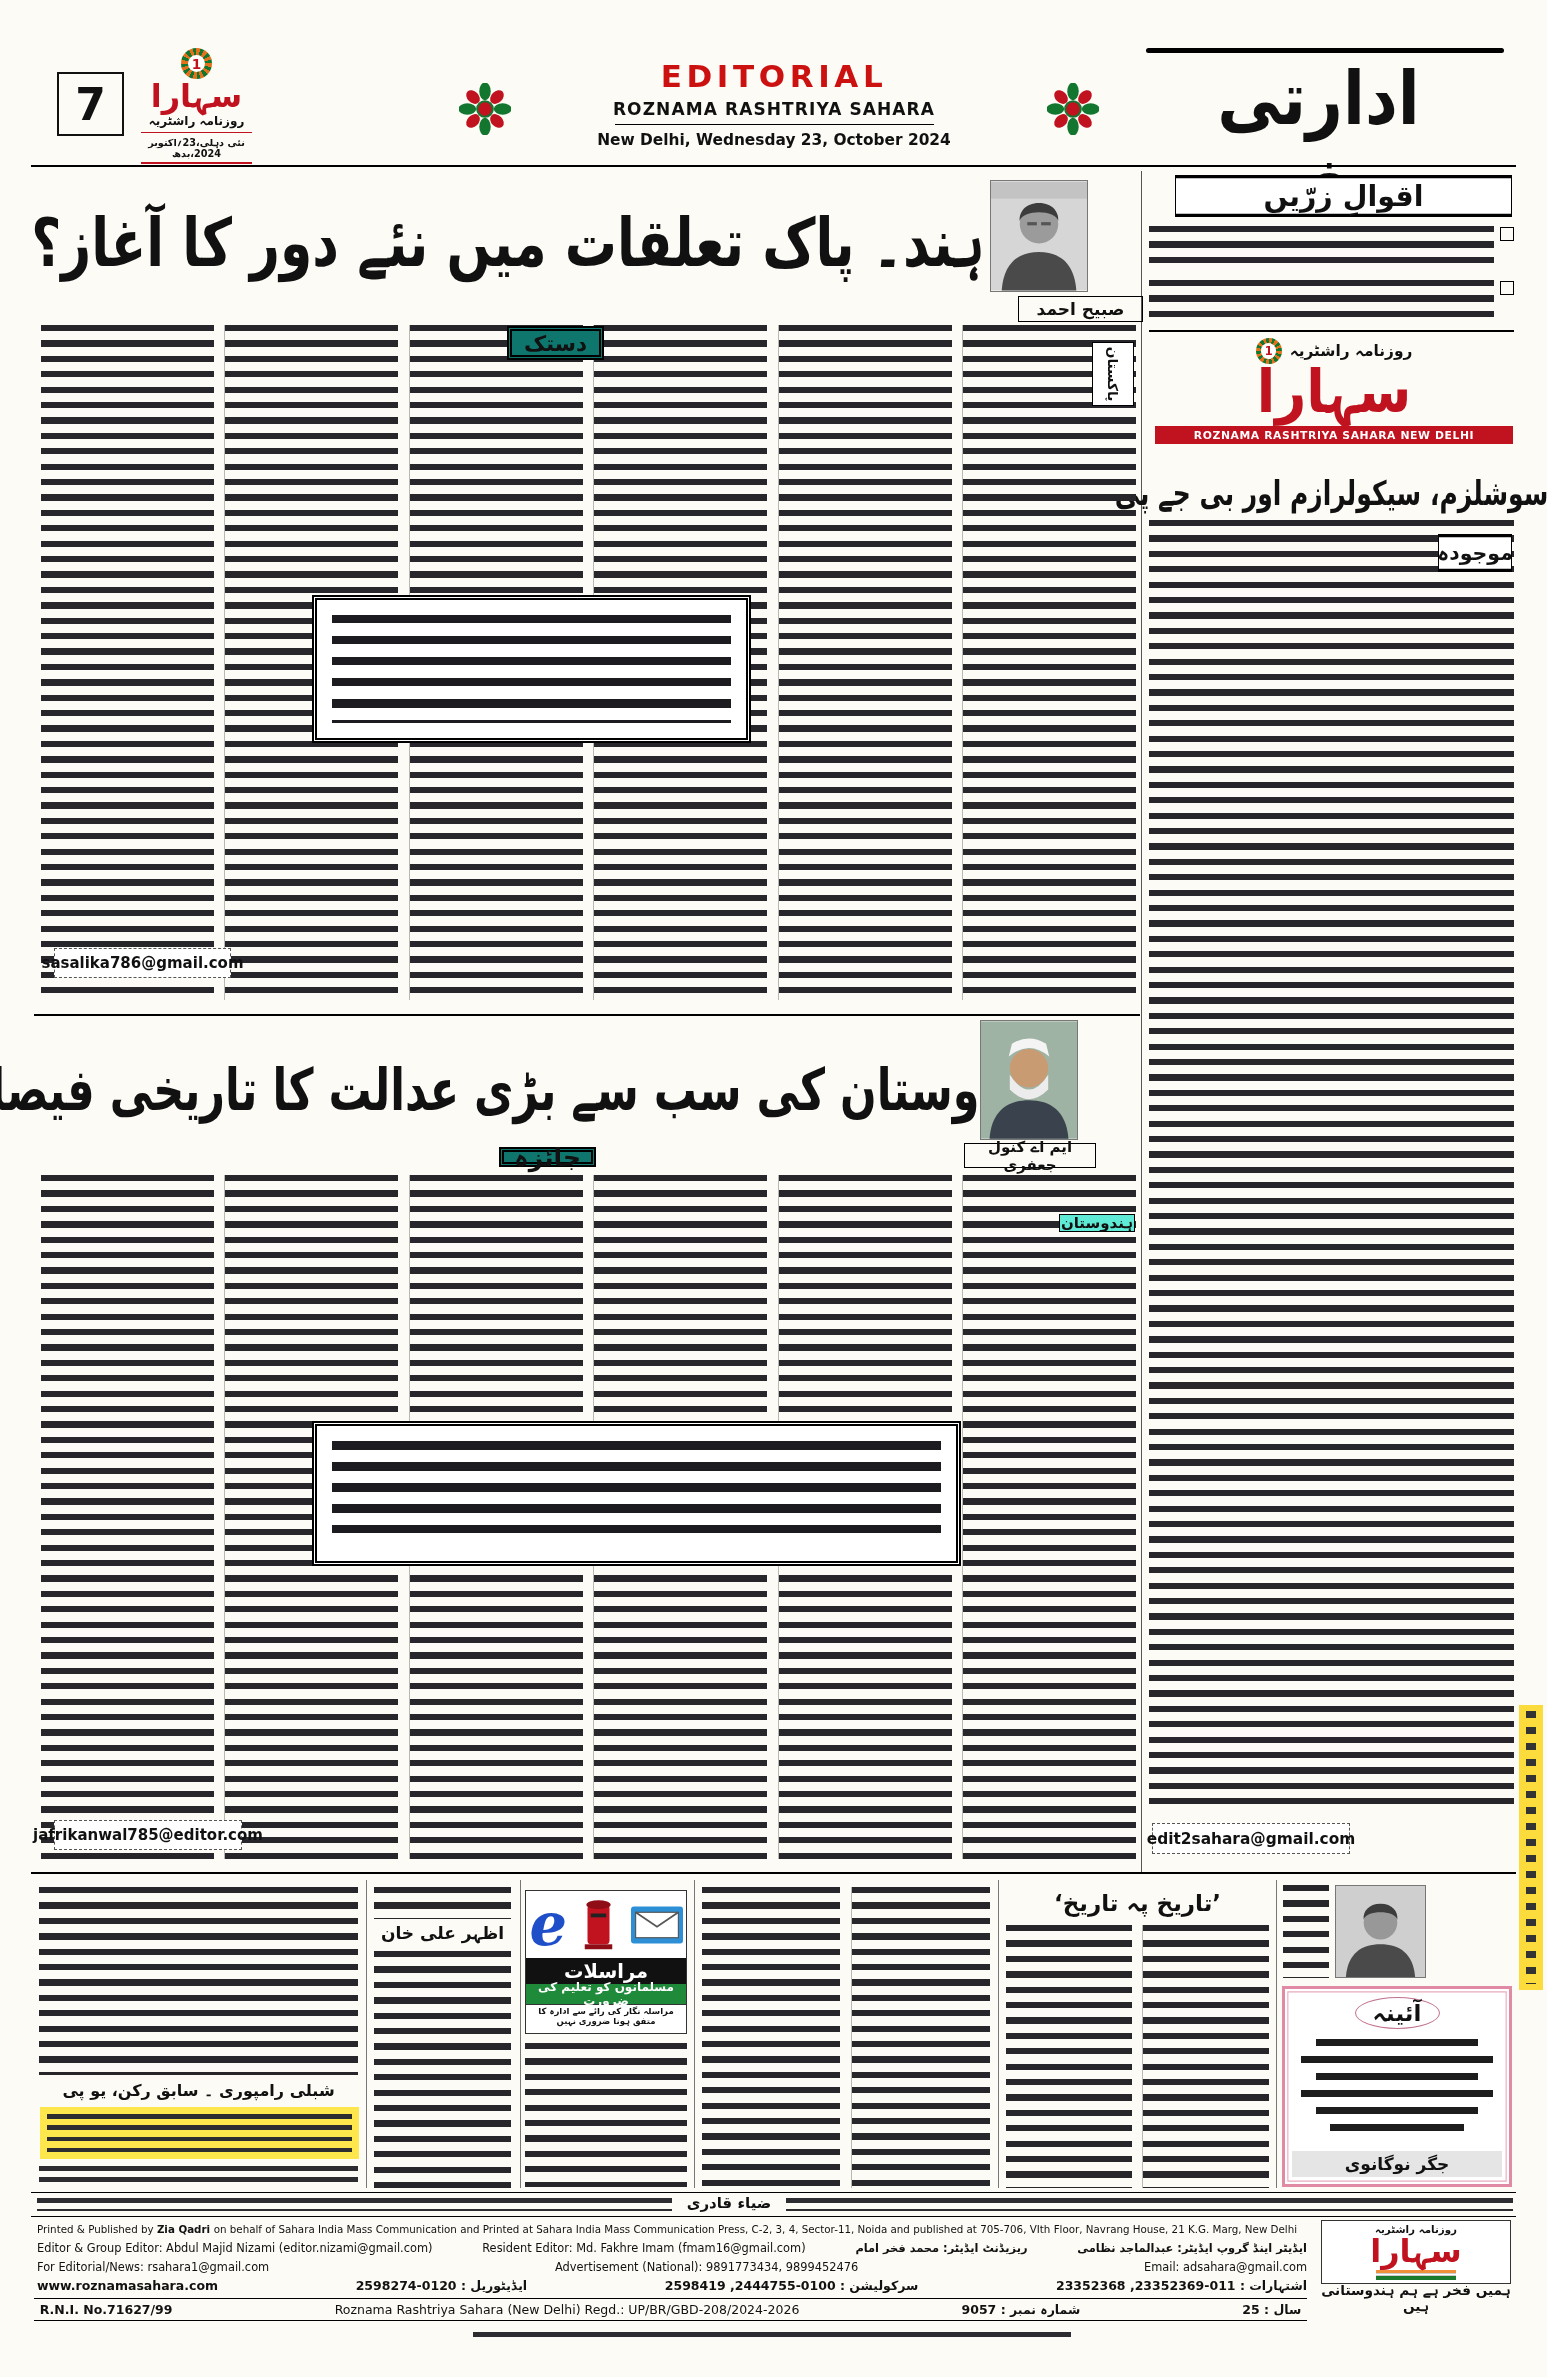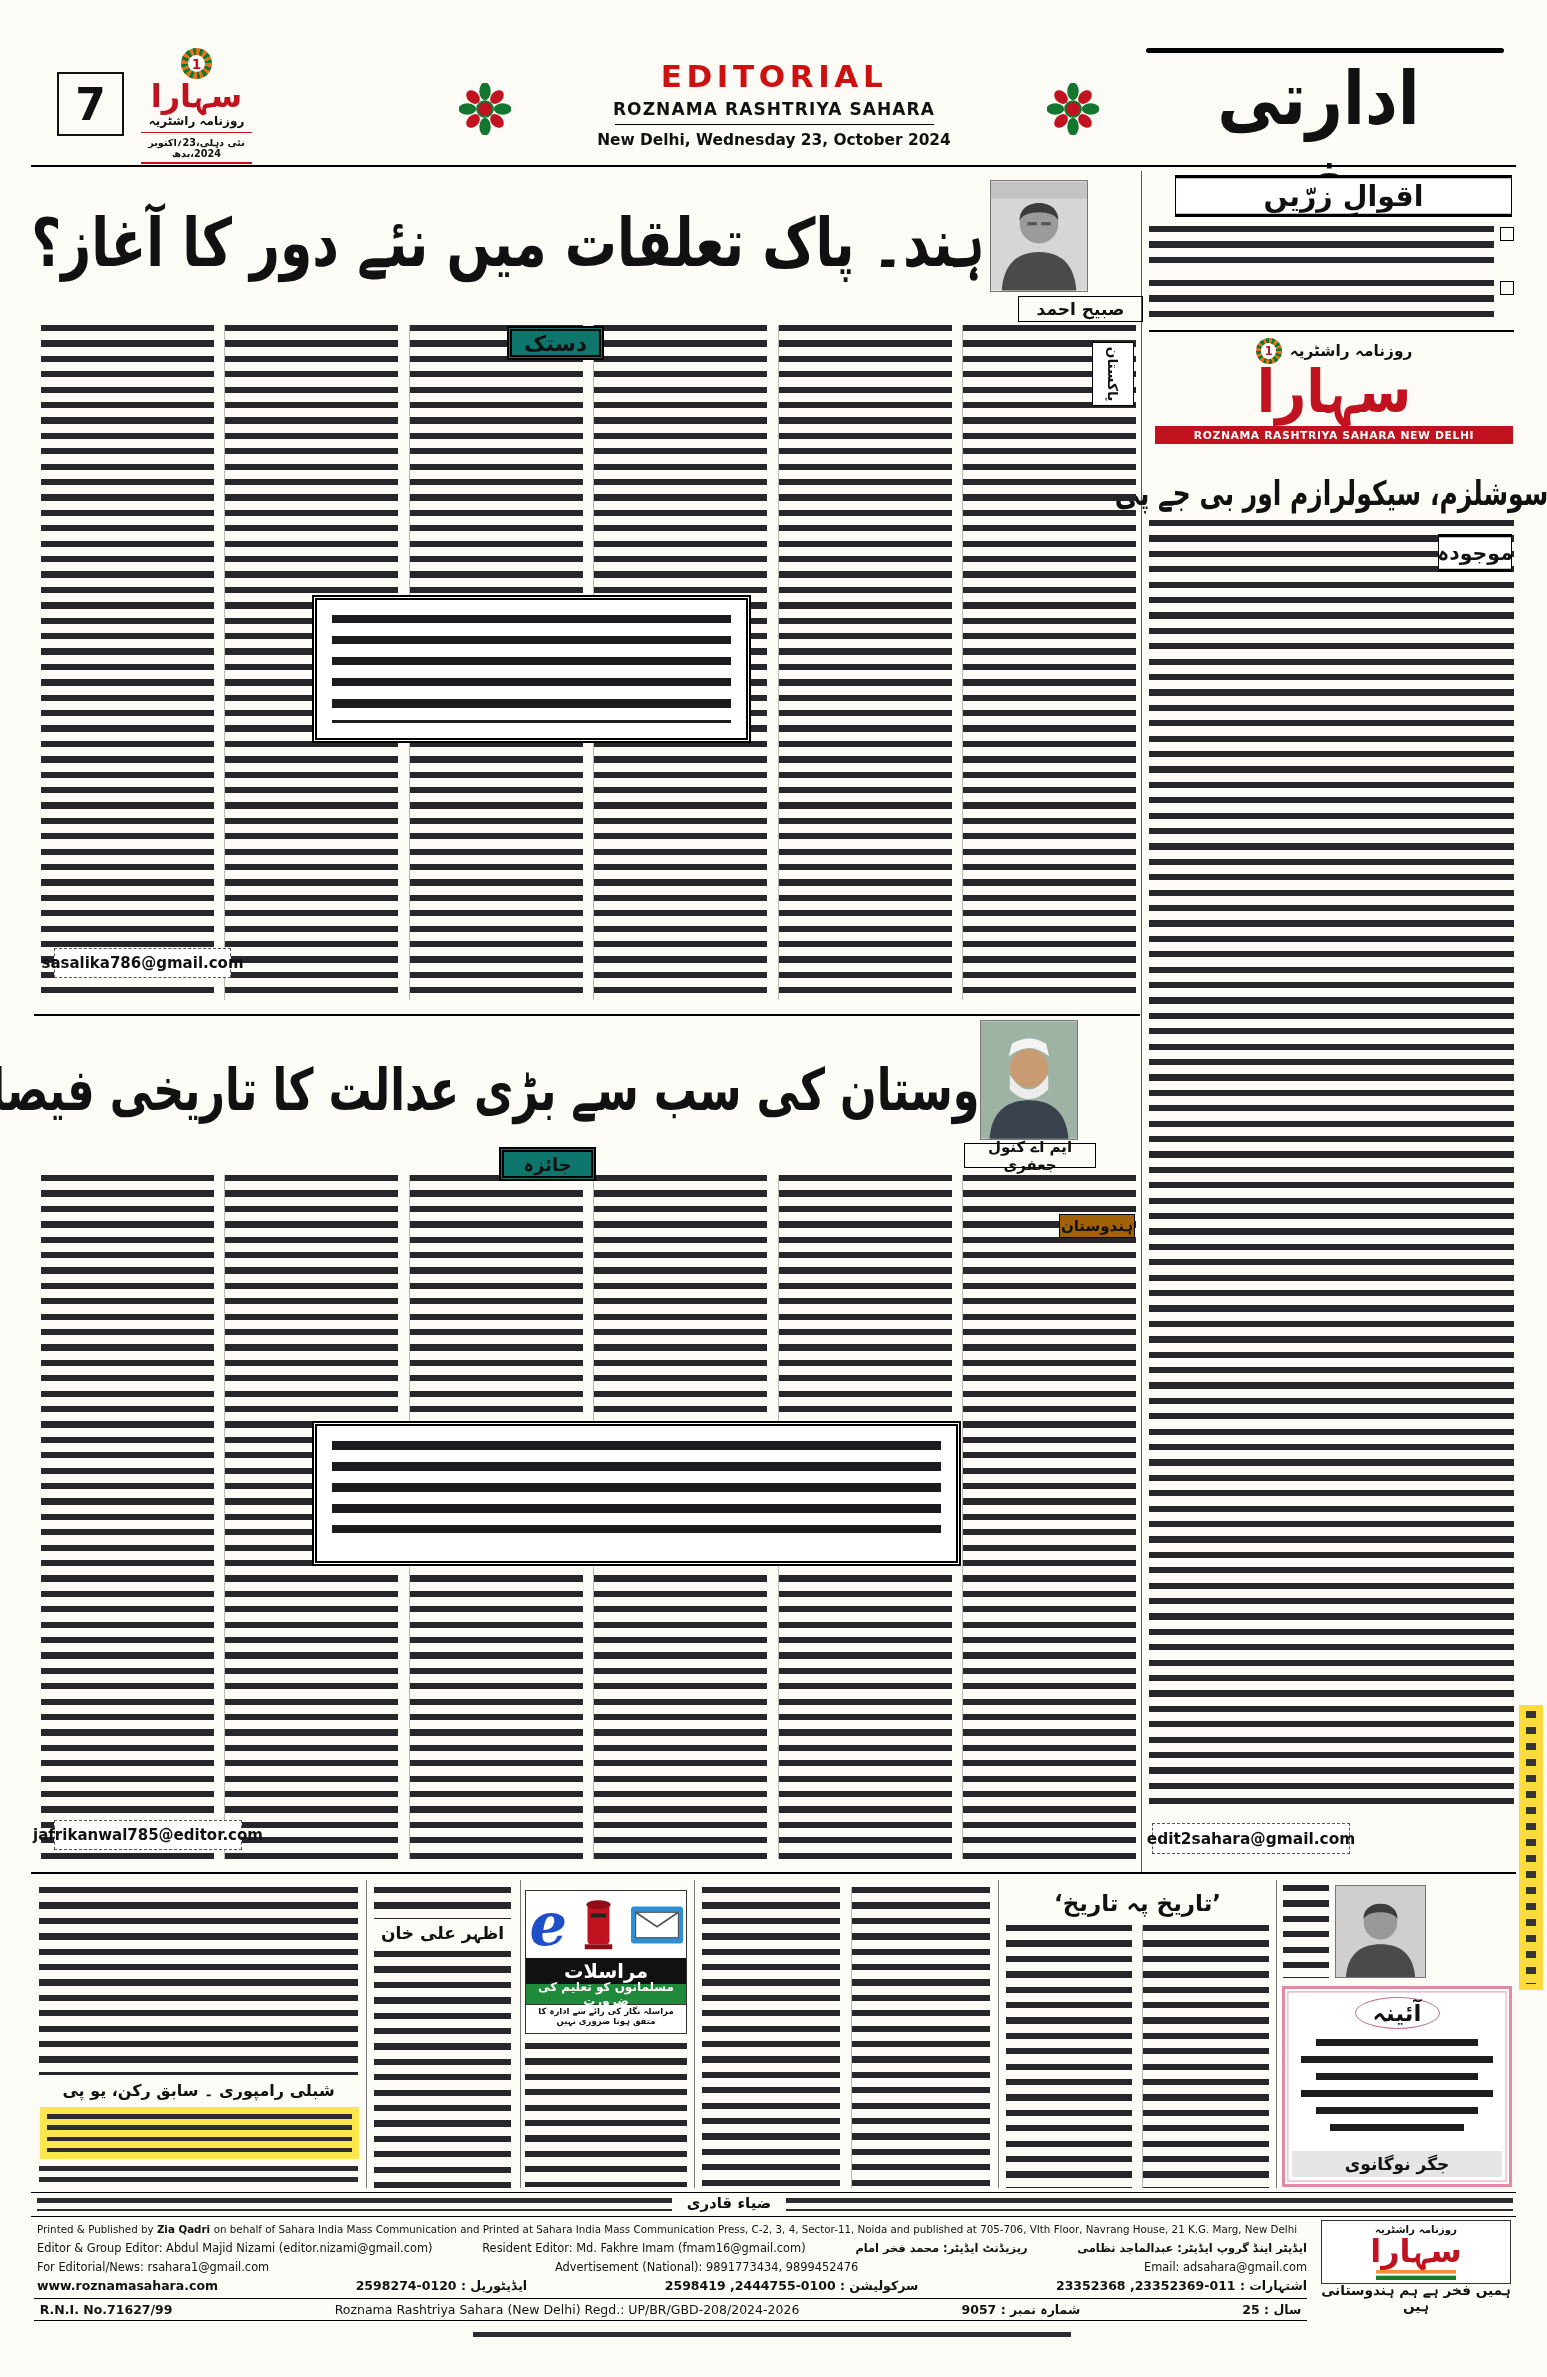--- a/index.html
+++ b/index.html
@@ -177,23 +177,23 @@
 
   <div class="abs cols" style="left:41px;top:1175px;width:1095px;height:684px">
     <div class="tl"></div>
     <div class="tl"></div>
     <div class="tl"></div>
     <div class="tl"></div>
     <div class="tl"></div>
     <div class="tl"></div>
   </div>
 
-  <div class="abs ctr boxlabel ur" style="left:499px;top:1147px;width:97px;height:34px;font-size:18px">جائزہ</div>
-
-  <div class="abs ctr ur" style="left:1059px;top:1214px;width:76px;height:24px;border:1.7px solid #000;background:#a16207;font-size:15px;font-weight:bold;z-index:4">ہندوستان</div>
+  <div class="abs ctr boxlabel ur" style="left:499px;top:1147px;width:97px;height:20px;font-size:25px">جائزہ</div>
+
+  <div class="abs ctr ur" style="left:1059px;top:1214px;width:76px;height:18px;border:1.7px solid #000;background:#5eead4;font-size:15px;font-weight:bold;z-index:4">ہندوستان</div>
 
   <div class="abs pull" style="left:312px;top:1421px;width:649px;height:145px">
     <div class="tl-lg" style="width:100%;height:100%"></div>
   </div>
 
   <div class="abs ctr dash" style="left:54px;top:1820px;width:188px;height:30px;font-size:15px">jafrikanwal785@editor.com</div>
 
   <div class="abs hair" style="left:31px;top:1872px;width:1485px;height:2.3px"></div>
 
   <div class="abs" style="left:366px;top:1880px;width:1.1px;height:308px;background:#777"></div>

